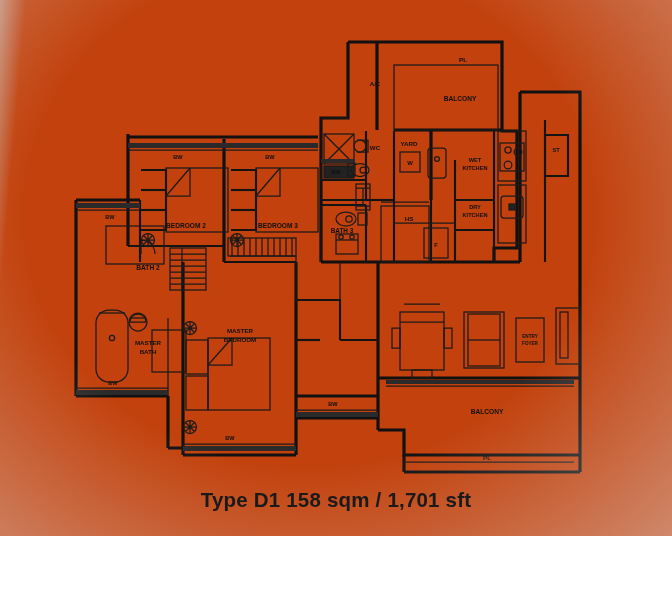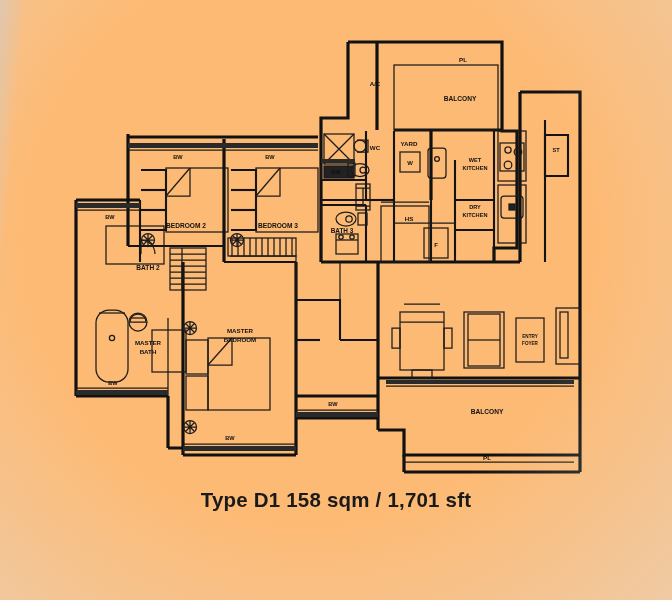--- a/index.html
+++ b/index.html
@@ -10,22 +10,22 @@
   }
   body {
     width: 672px;
     height: 600px;
     overflow: hidden;
     font-family: "Liberation Sans", sans-serif;
   }
   #page {
     position: relative;
     width: 672px;
-    height: 600px;
-    background: #fdba74;
+    height: 536px;
+    background: #c2410c;
   }
   
   #paper-noise {
     position: absolute;
     inset: 0;
     background:
       linear-gradient(95deg, rgba(205,205,205,0.55) 0px, rgba(255,255,255,0) 26px),
       radial-gradient(ellipse at 46% 40%, rgba(255,255,255,0) 55%, rgba(222,222,222,0.45) 100%);
     pointer-events: none;
     z-index: 5;

